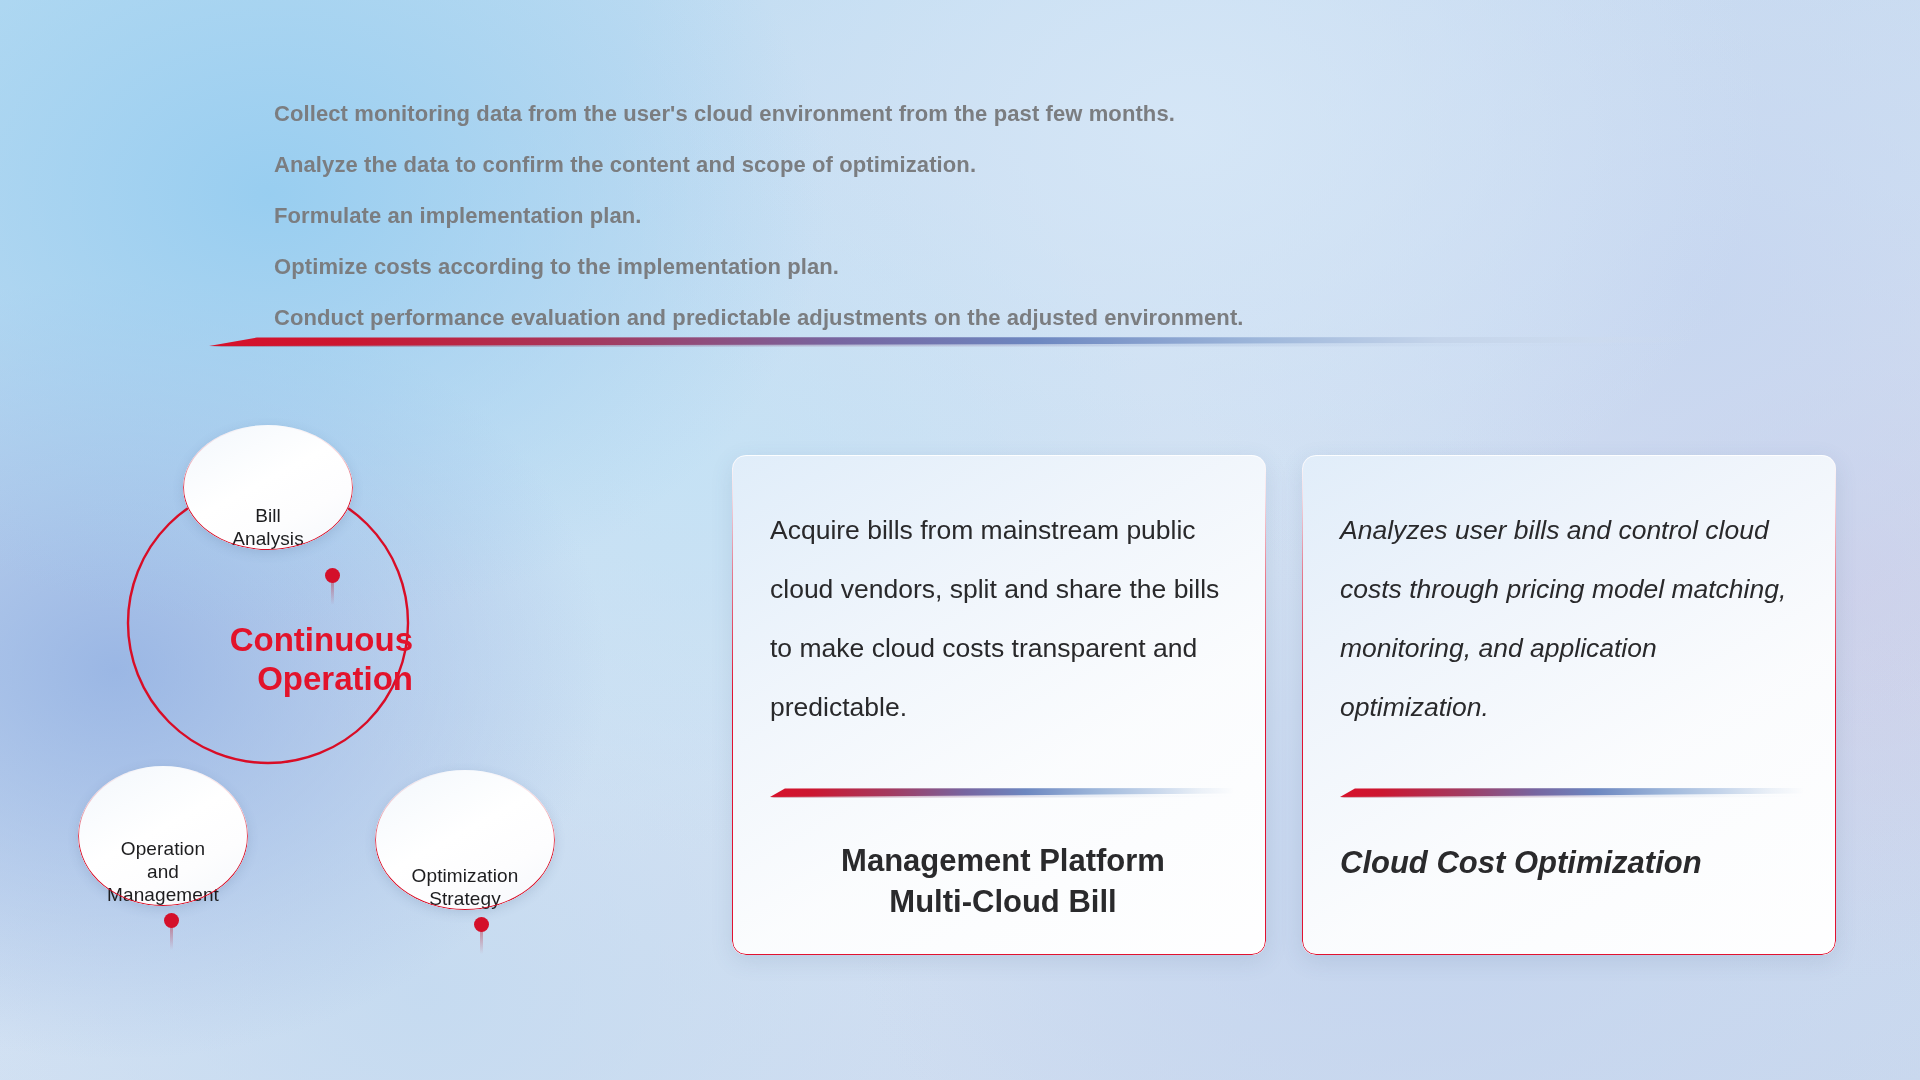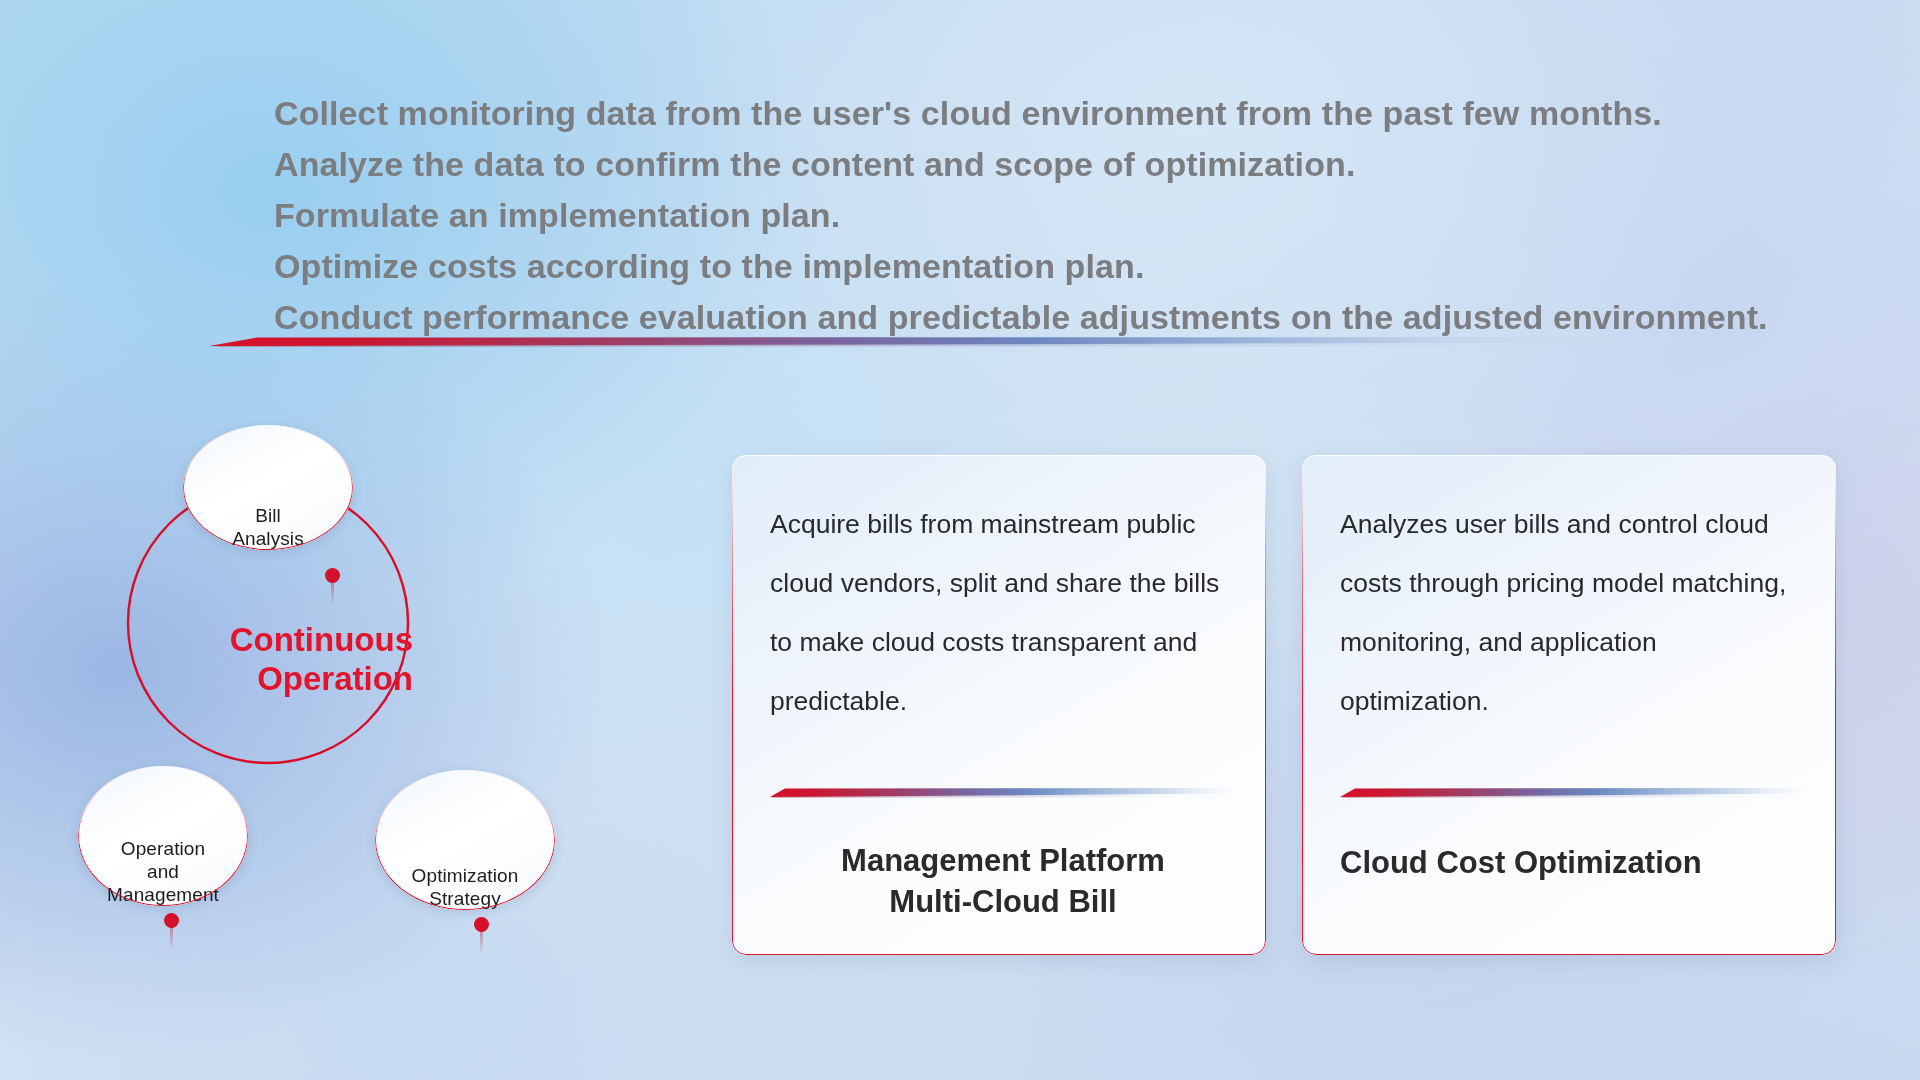--- a/index.html
+++ b/index.html
@@ -34,21 +34,21 @@
 
   
   #steps {
     position: absolute;
     left: 274px;
     top: 88px;
     width: 1360px;
     z-index: 5;
   }
   .step-line {
-    font-size: 34px;
+    font-size: 22px;
     line-height: 51px;
     color: #7b7d80;
     font-weight: 600;
     letter-spacing: 0.1px;
     white-space: nowrap;
   }
 
   
   .taper-rule {
     position: relative;
@@ -200,21 +200,21 @@
     border-radius: 14px;
     border: 1.4px solid rgba(255,255,255,0.9);
     pointer-events: none;
     -webkit-mask-image: linear-gradient(to bottom, #000 0%, rgba(0,0,0,0.5) 14%, rgba(0,0,0,0) 34%);
     mask-image: linear-gradient(to bottom, #000 0%, rgba(0,0,0,0.5) 14%, rgba(0,0,0,0) 34%);
   }
   .card-body {
     position: absolute;
     left: 38px;
     right: 32px;
-    top: 40px;
+    top: 46px;
   }
   .card-desc {
     font-size: 26.5px;
     line-height: 59px;
     color: #29292b;
     font-weight: 400;
   }
   .card-rule {
     position: absolute;
     left: 38px;
@@ -224,21 +224,21 @@
     position: absolute;
     left: 38px;
     right: 30px;
     font-size: 31px;
     line-height: 41px;
     font-weight: 700;
     color: #2a2a2c;
   }
 
   #card-1 { left: 732px;  top: 455px; width: 534px; height: 500px; }
-  #card-2 { left: 1302px; top: 455px; width: 534px; height: 500px; }
+  #card-2 { left: 1302px; top: 455px; width: 534px; height: 500px; font-style: italic; }
 
   #card-1 .card-rule { top: 788px; }
   #card-2 .card-rule { top: 788px; }
   .card-rule { position: absolute; }
 </style>
 </head>
 <body>
 
 <div id="bg"></div>
 

